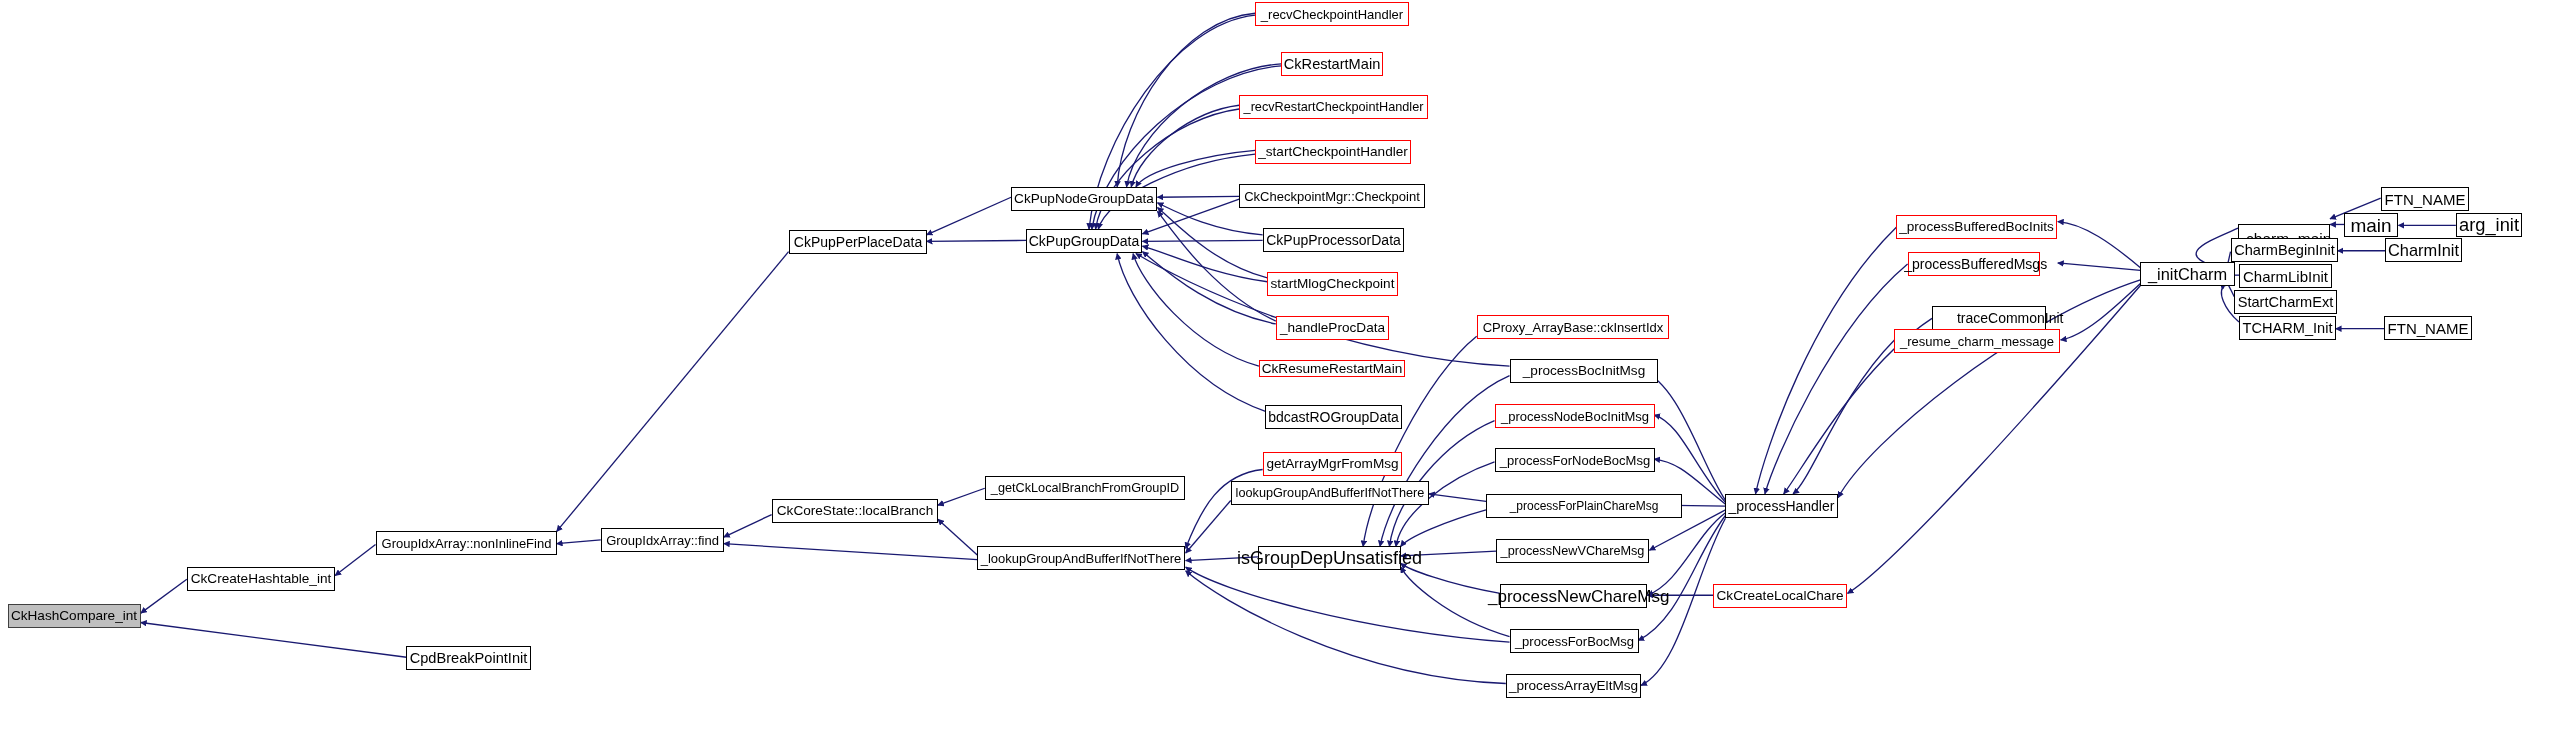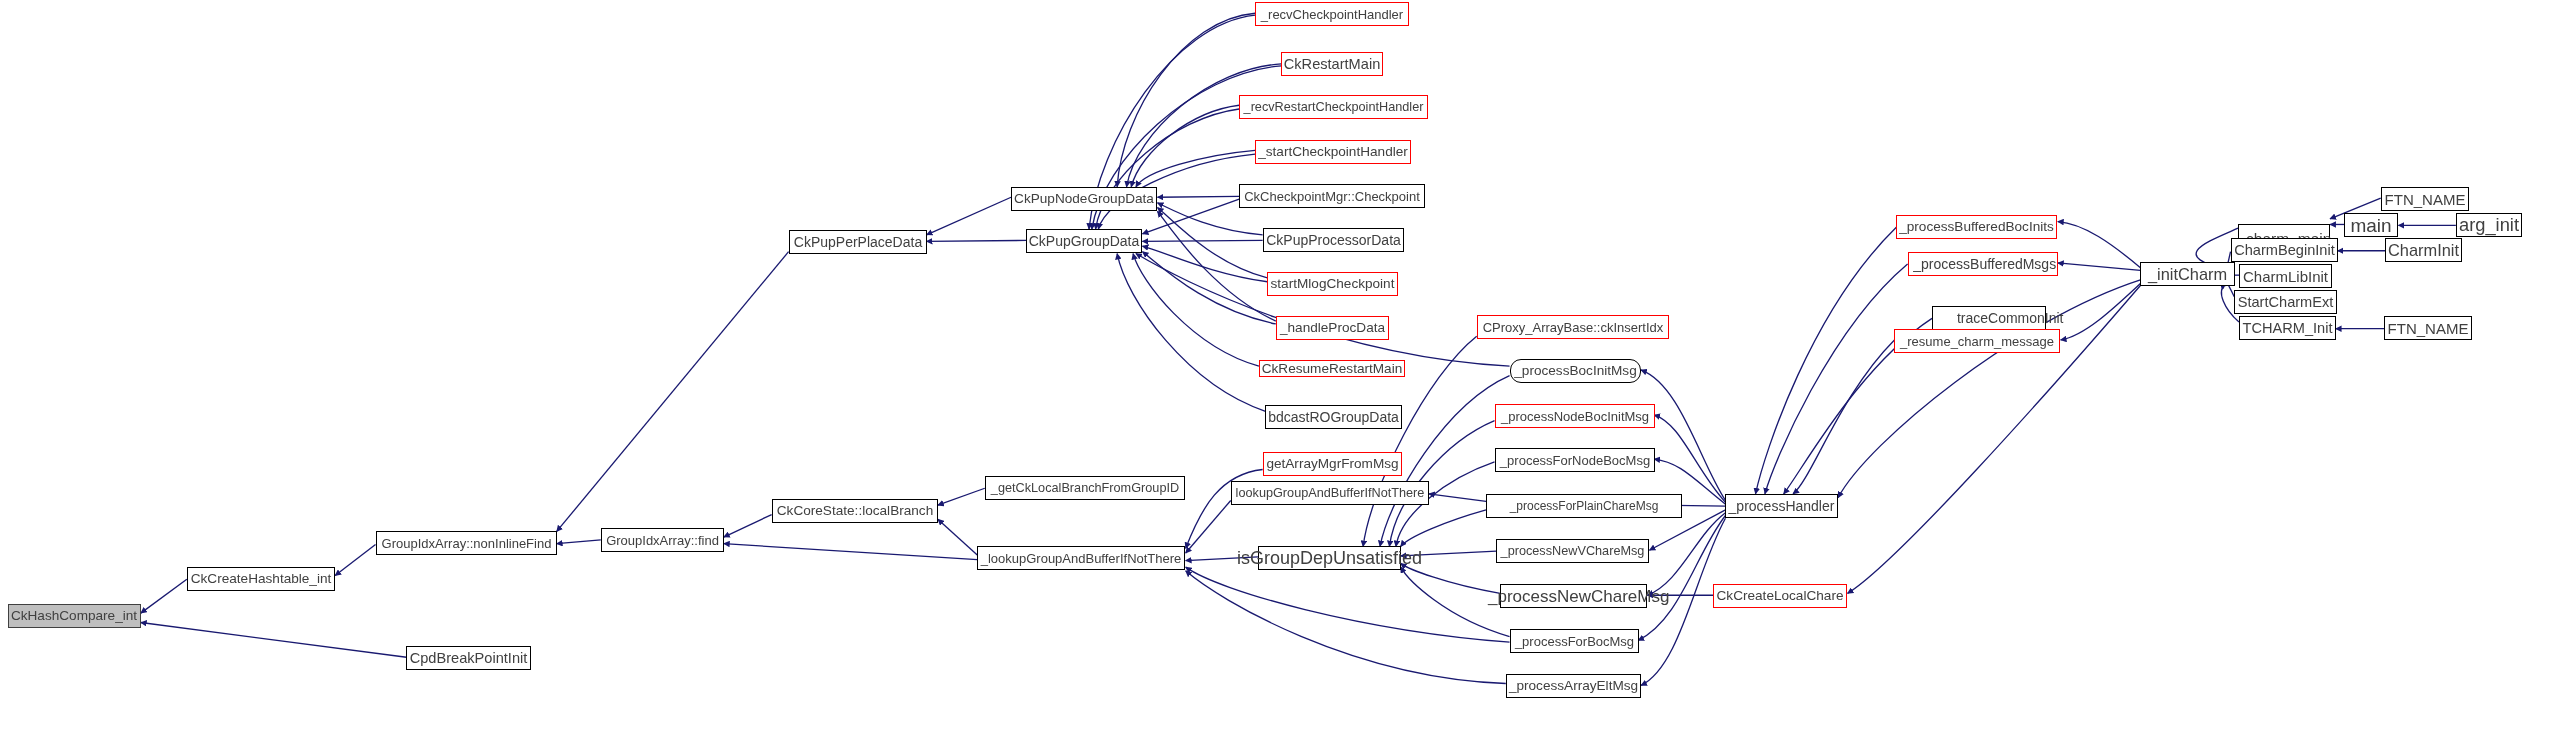--- a/index.html
+++ b/index.html
@@ -21,21 +21,21 @@
   }
   .node{
     position:absolute;
     box-sizing:border-box;
     display:flex;
     align-items:center;
     justify-content:center;
     white-space:nowrap;
     background:#ffffff;
     border:0.9px solid #000000;
-    color:#404040;
+    color:#000000;
     font-size:19px;
     line-height:1;
     letter-spacing:0px;
     padding:0 5.6px;
     z-index:3;
   }
   .node.red{ border-color:#ff0000; }
   .node.current{ background:#bfbfbf; border-color:#404040; }
   .node .lbl{ pointer-events:none; }
 </style>
@@ -190,21 +190,21 @@
     </div>
     <div class="node red" style="left: 1259px; top: 360px; width: 146px; height: 17px; font-size: 13.6px;">
       <span class="lbl">CkResumeRestartMain</span>
     </div>
     <div class="node" style="left: 1265px; top: 405px; width: 137px; height: 24.4px; font-size: 14px;">
       <span class="lbl">bdcastROGroupData</span>
     </div>
     <div class="node red" style="left: 1477px; top: 315px; width: 192px; height: 24.4px; font-size: 13px;">
       <span class="lbl">CProxy_ArrayBase::ckInsertIdx</span>
     </div>
-    <div class="node" style="left: 1510px; top: 359px; width: 131px; height: 24.4px; font-size: 13.6px; border-radius: 11px;">
+    <div class="node" style="left: 1510px; top: 359px; width: 148px; height: 24.4px; font-size: 13.6px;">
       <span class="lbl">_processBocInitMsg</span>
     </div>
     <div class="node red" style="left: 1495px; top: 404px; width: 160px; height: 24.4px; font-size: 13px;">
       <span class="lbl">_processNodeBocInitMsg</span>
     </div>
     <div class="node" style="left: 1495px; top: 448px; width: 160px; height: 24.4px; font-size: 13px;">
       <span class="lbl">_processForNodeBocMsg</span>
     </div>
     <div class="node" style="left: 1486px; top: 494px; width: 196px; height: 24.4px; font-size: 12px;">
       <span class="lbl">_processForPlainChareMsg</span>
@@ -223,21 +223,21 @@
     </div>
     <div class="node" style="left: 1725px; top: 494px; width: 113px; height: 24.4px; font-size: 14px;">
       <span class="lbl">_processHandler</span>
     </div>
     <div class="node red" style="left: 1713px; top: 584px; width: 134px; height: 24.4px; font-size: 13.6px;">
       <span class="lbl">CkCreateLocalChare</span>
     </div>
     <div class="node red" style="left: 1896px; top: 215px; width: 161px; height: 24.4px; font-size: 13.6px;">
       <span class="lbl">_processBufferedBocInits</span>
     </div>
-    <div class="node red" style="left: 1908px; top: 252px; width: 150px; height: 24.4px; font-size: 14px; padding-left: 9px;">
+    <div class="node red" style="left: 1908px; top: 252px; width: 132px; height: 24.4px; font-size: 14px; padding-left: 9px;">
       <span class="lbl">_processBufferedMsgs</span>
     </div>
     <div class="node" style="left: 1932px; top: 306px; width: 114px; height: 24.4px; font-size: 14px; padding-left: 48px;">
       <span class="lbl">traceCommonInit</span>
     </div>
     <div class="node red" style="left: 1894px; top: 329px; width: 166px; height: 24.4px; font-size: 13px;">
       <span class="lbl">_resume_charm_message</span>
     </div>
     <div class="node" style="left: 2140px; top: 262px; width: 95px; height: 24.4px; font-size: 16.4px;">
       <span class="lbl">_initCharm</span>

